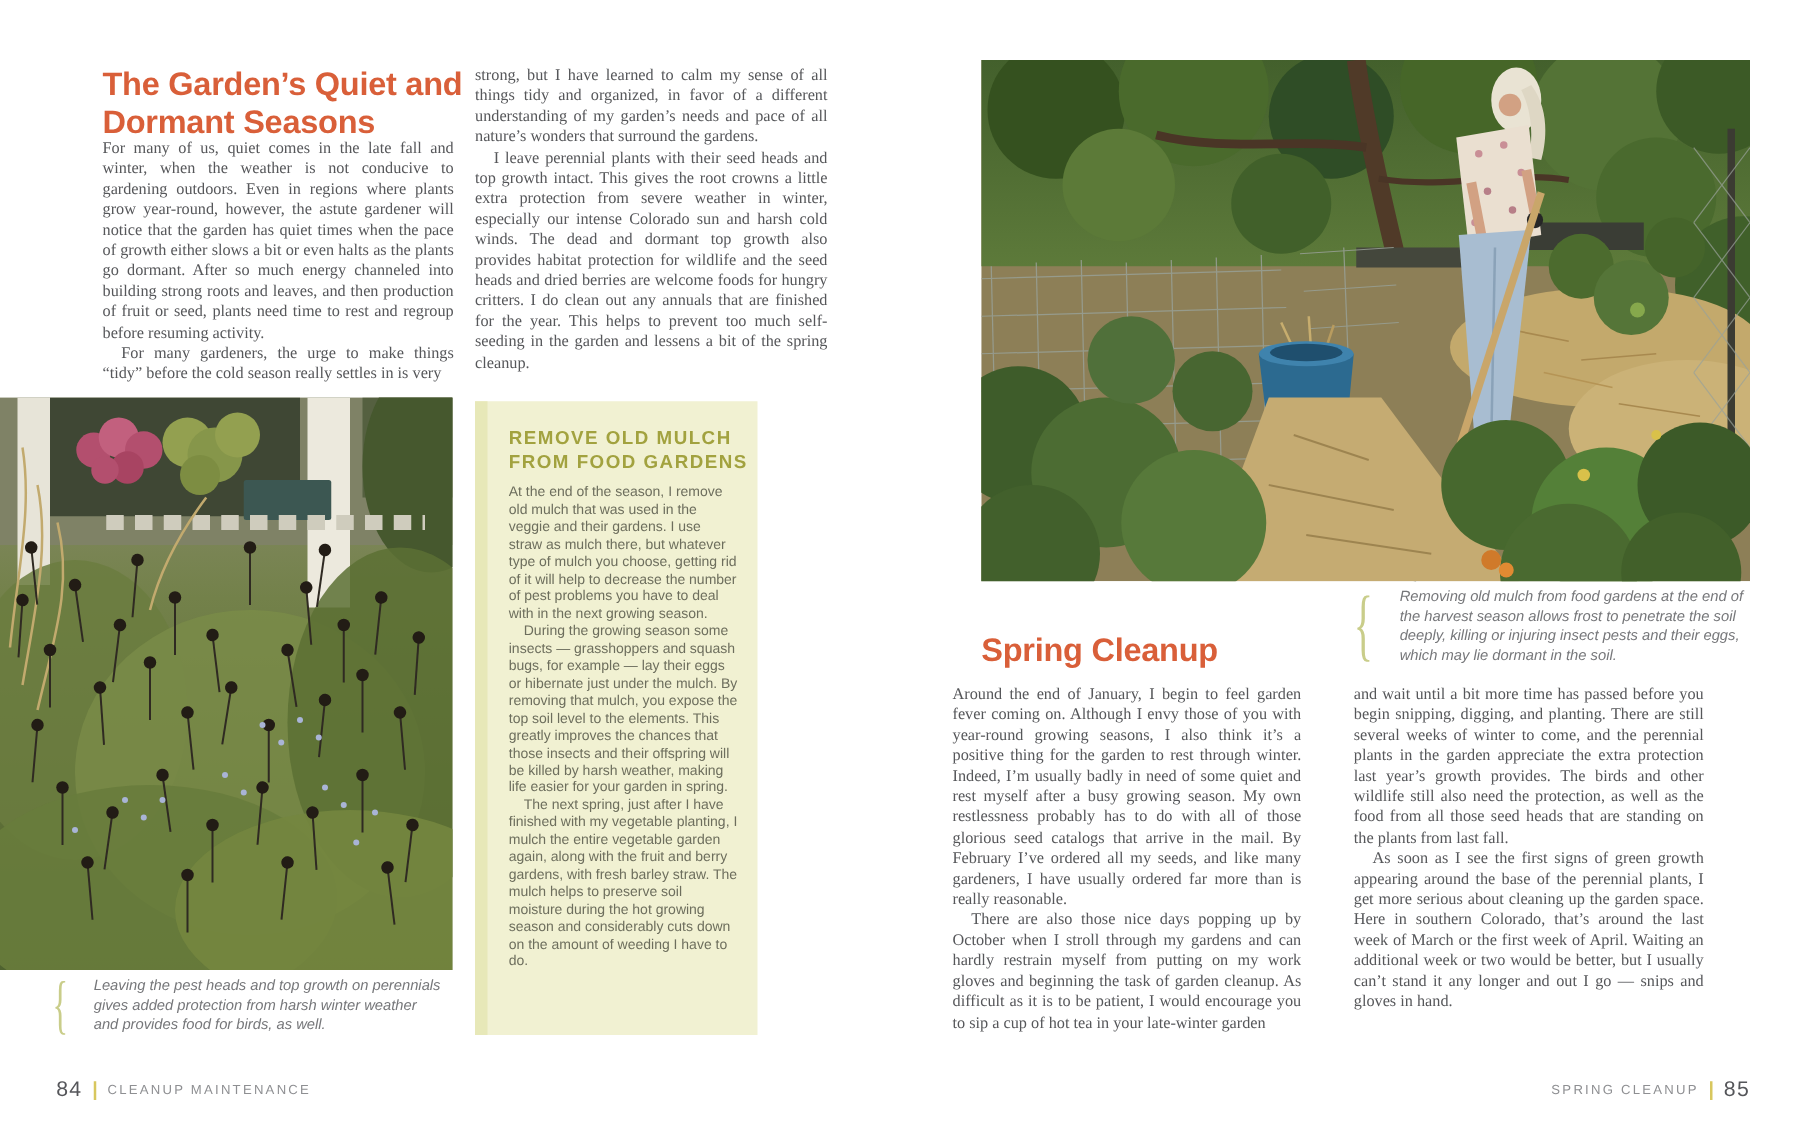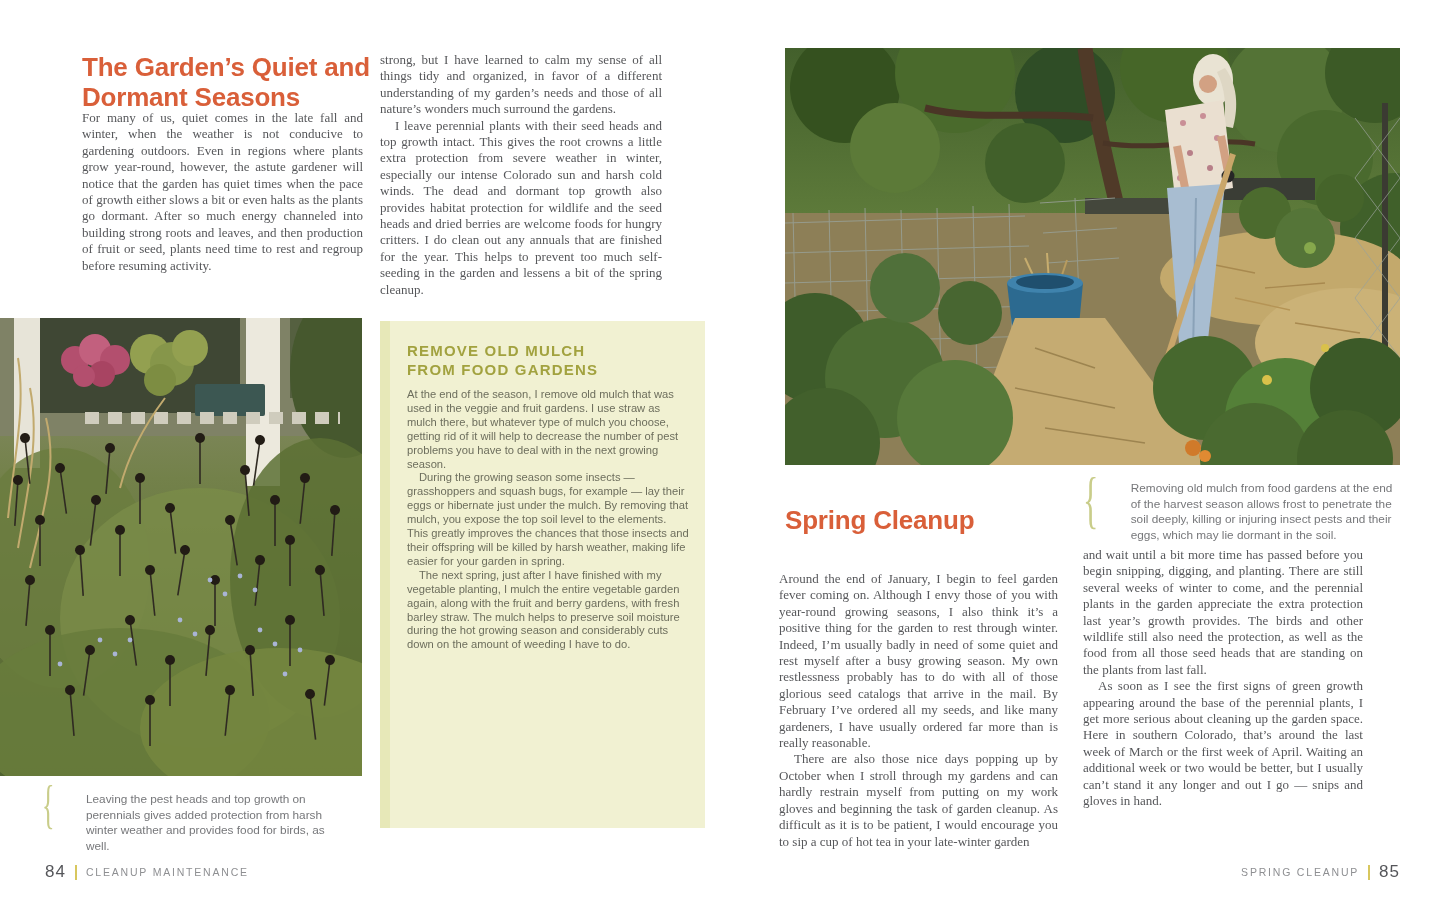--- a/index.html
+++ b/index.html
@@ -22,39 +22,39 @@
     font-size:26px;line-height:30px;color:var(--orange);letter-spacing:-0.2px;}
   #head-left{left:82px;top:52px;width:310px;}
   #head-right{left:785px;top:505px;width:400px;}
 
   .bodycol{position:absolute;font-family:"Liberation Serif","DejaVu Serif",serif;
     font-size:13px;line-height:16.4px;color:var(--body-ink);text-align:justify;hyphens:auto;}
   .bodycol p{margin:0;text-indent:15px;}
   .bodycol p.noind{text-indent:0;}
   #col1-left{left:82px;top:110px;width:281px;height:200px;}
   #col2-left{left:380px;top:52px;width:282px;height:250px;}
-  #col1-right{left:779px;top:547px;width:279px;height:318px;margin-top:24px;}
+  #col1-right{left:762px;top:547px;width:279px;height:318px;}
   #col2-right{left:1083px;top:547px;width:280px;height:318px;}
 
   figure{margin:0;position:absolute;padding:0;}
   #photo-left{left:0;top:318px;width:362px;height:458px;}
   #photo-right{left:785px;top:48px;width:615px;height:417px;}
   figure svg{display:block;width:100%;height:100%;}
 
   .caption{position:absolute;display:flex;align-items:flex-start;color:var(--caption-ink);
     font-size:11.8px;line-height:15.5px;}
   .caption .brace{color:var(--brace);font-family:"Liberation Serif",serif;font-weight:400;
     transform:scaleX(.5);transform-origin:left top;flex:none;}
   #caption-left{left:42px;top:781px;width:312px;}
   #caption-left .brace{font-size:52px;line-height:48px;margin-right:-6px;}
   #caption-right{left:1083px;top:470px;width:322px;}
   #caption-right .brace{font-size:64px;line-height:60px;margin-right:-8px;}
-  .caption p{margin:11px;padding-left:14px;}
-
-  .sidebar{position:absolute;left:380px;top:321px;width:325px;height:507px;
+  .caption p{margin:0;padding-left:14px;font-style:italic;}
+
+  .sidebar{position:absolute;left:380px;top:321px;width:226px;height:507px;
     background:var(--sidebar-bg);border-left:10px solid var(--sidebar-strip);
     padding:20px 16px 0 17px;overflow:hidden;}
   .sidebar h2{margin:0 0 9px 0;width:215px;font-size:15px;line-height:19px;letter-spacing:1.2px;
     color:var(--olive);font-weight:700;}
   .sidebar p{margin:0;font-size:11.2px;line-height:13.9px;color:#6d6e5d;text-indent:12px;}
   .sidebar p.noind{text-indent:0;}
 
   .folio{position:absolute;top:862px;display:flex;align-items:center;gap:9px;}
   #folio-left{left:45px;}
   #folio-right{right:45px;}
@@ -66,24 +66,25 @@
 <body>
 
 <div class="spread">
 
   <section>
 
     <h1 id="head-left" class="book-head">The Garden’s Quiet and Dormant Seasons</h1>
 
     <div id="col1-left" class="bodycol">
       <p class="noind">For many of us, quiet comes in the late fall and winter, when the weather is not conducive to gardening outdoors. Even in regions where plants grow year-round, however, the astute gardener will notice that the garden has quiet times when the pace of growth either slows a bit or even halts as the plants go dormant. After so much energy channeled into building strong roots and leaves, and then production of fruit or seed, plants need time to rest and regroup before resuming activity.</p>
+      <p>For many gardeners, the urge to make things “tidy” before the cold season really settles in is very</p>
     </div>
 
     <div id="col2-left" class="bodycol">
-      <p class="noind">strong, but I have learned to calm my sense of all things tidy and organized, in favor of a different understanding of my garden’s needs and those of all nature’s wonders much surround the gardens.</p>
+      <p class="noind">strong, but I have learned to calm my sense of all things tidy and organized, in favor of a different understanding of my garden’s needs and pace of all nature’s wonders that surround the gardens.</p>
       <p>I leave perennial plants with their seed heads and top growth intact. This gives the root crowns a little extra protection from severe weather in winter, especially our intense Colorado sun and harsh cold winds. The dead and dormant top growth also provides habitat protection for wildlife and the seed heads and dried berries are welcome foods for hungry critters. I do clean out any annuals that are finished for the year. This helps to prevent too much self-seeding in the garden and lessens a bit of the spring cleanup.</p>
     </div>
 
     <figure id="photo-left">
       <svg viewBox="0 0 362 458" preserveAspectRatio="none">
         <defs>
           <linearGradient id="gBgL" x1="0" y1="0" x2="0" y2="1">
             <stop offset="0" stop-color="#8e8f74"></stop>
               <stop offset="0.35" stop-color="#73814a"></stop>
             <stop offset="0.7" stop-color="#5f7038"></stop>
@@ -188,21 +189,21 @@
       </svg>
     </figure>
 
     <div id="caption-left" class="caption">
       <span class="brace">{</span>
       <p>Leaving the pest heads and top growth on perennials gives added protection from harsh winter weather and provides food for birds, as well.</p>
     </div>
 
     <aside class="sidebar">
       <h2>REMOVE OLD MULCH FROM FOOD GARDENS</h2>
-      <p class="noind">At the end of the season, I remove old mulch that was used in the veggie and fruit gardens. I use straw as mulch there, but whatever type of mulch you choose, getting rid of it will help to decrease the number of pest problems you have to deal with in the next growing season.</p>
+      <p class="noind">At the end of the season, I remove old mulch that was used in the veggie and their gardens. I use straw as mulch there, but whatever type of mulch you choose, getting rid of it will help to decrease the number of pest problems you have to deal with in the next growing season.</p>
       <p>During the growing season some insects — grasshoppers and squash bugs, for example — lay their eggs or hibernate just under the mulch. By removing that mulch, you expose the top soil level to the elements. This greatly improves the chances that those insects and their offspring will be killed by harsh weather, making life easier for your garden in spring.</p>
       <p>The next spring, just after I have finished with my vegetable planting, I mulch the entire vegetable garden again, along with the fruit and berry gardens, with fresh barley straw. The mulch helps to preserve soil moisture during the hot growing season and considerably cuts down on the amount of weeding I have to do.</p>
     </aside>
 
     <footer id="folio-left" class="folio">
       <span class="num">84</span>
       <span class="bar"></span>
       <span class="label">CLEANUP MAINTENANCE</span>
     </footer>
   </section>

